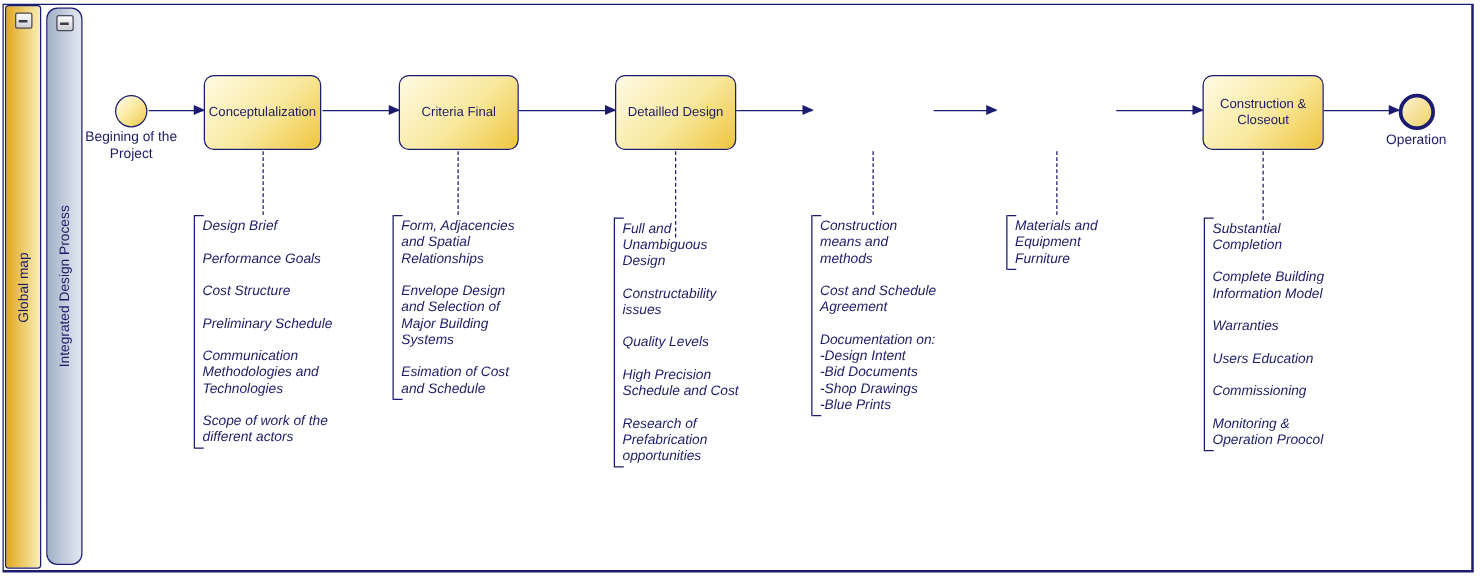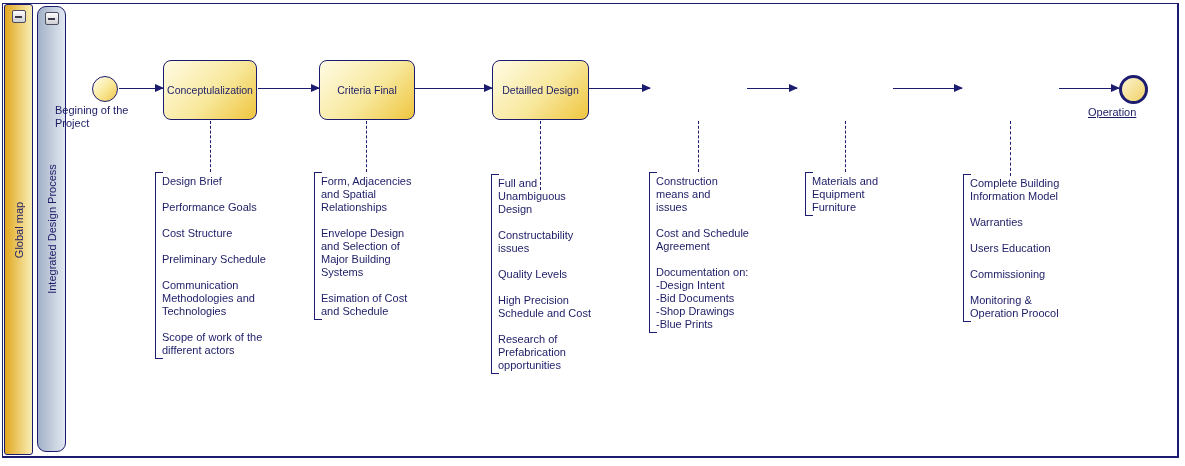--- a/index.html
+++ b/index.html
@@ -28,42 +28,42 @@
       display:flex;align-items:center;justify-content:center;cursor:pointer;}
   .minus{display:block;width:7px;height:2px;background:#3a3a4a;}
 
   
   .event-start{position:absolute;left:92px;top:76px;width:26px;height:26px;border-radius:50%;
       border:1.6px solid var(--border-navy);box-sizing:border-box;
       background:linear-gradient(135deg,#fffef2 0%,#f9e795 55%,#eec44c 100%);}
   .event-end{position:absolute;left:1119px;top:75px;width:29px;height:29px;border-radius:50%;
       border:3.5px solid var(--border-navy);box-sizing:border-box;
       background:linear-gradient(135deg,#fcf3cf 0%,#f0d167 100%);}
-  .node-label{position:absolute;font-size:11px;line-height:13px;text-align:left;white-space:pre-line;}
+  .node-label{position:absolute;font-size:11px;line-height:13px;text-align:center;white-space:pre-line;}
   .start-label{left:55px;top:104px;width:100px;}
-  .end-label{left:1088px;top:106px;width:90px;text-decoration:underline;}
+  .end-label{left:1088px;top:106px;width:90px;}
 
   
   .task{position:absolute;top:60px;height:60px;border:1.5px solid var(--border-navy);
       border-radius:8px;box-sizing:border-box;
       background:linear-gradient(135deg,var(--task-fill-light,#fffbe4) 0%,#f8e89c 55%,var(--task-fill-dark,#eec53e) 100%);
       display:flex;align-items:center;justify-content:center;cursor:pointer;}
   .task span{font-size:10.5px;line-height:13px;text-align:center;white-space:pre;color:var(--text-navy);}
 
   
   .arrow{position:absolute;top:88px;height:0;border-top:1.6px solid var(--border-navy);}
   .arrow::after{content:"";position:absolute;right:-1px;top:-5.5px;width:0;height:0;
       border-left:9px solid var(--border-navy);border-top:4.5px solid transparent;border-bottom:4.5px solid transparent;}
 
   
   .dash{position:absolute;width:0;border-left:1px dashed var(--border-navy);}
 
   
   .notes{position:absolute;box-sizing:border-box;padding:3px 0 2px 6px;
-      border-left:1px solid var(--border-navy);}
+      border-left:1px solid var(--border-navy);font-style:italic;}
   .notes::before,.notes::after{content:"";position:absolute;left:0;width:7px;height:0;
       border-top:1px solid var(--border-navy);}
   .notes::before{top:0;}
   .notes::after{bottom:0;}
   .note{margin:0 0 13px 0;font-size:11px;line-height:13px;white-space:pre;color:var(--text-navy);}
   .note:last-child{margin-bottom:0;}
 </style>
 </head>
 <body>
 
@@ -91,20 +91,24 @@
   <div class="node-label end-label">Operation</div>
 
   <div class="task" style="left:163px;width:94px">
     <span>Conceptulalization</span>
   </div>
   <div class="task" style="left:319px;width:96px">
     <span>Criteria Final</span>
   </div>
   <div class="task" style="left:492px;width:97px">
     <span>Detailled Design</span>
+  </div>
+  <div class="task" style="left:962px;width:97px">
+    <span>Construction &amp;
+Closeout</span>
   </div>
 
   <div class="arrow" style="left:119px;width:44px"></div>
   <div class="arrow" style="left:258px;width:61px"></div>
   <div class="arrow" style="left:415px;width:77px"></div>
   <div class="arrow" style="left:589px;width:61px"></div>
   <div class="arrow" style="left:747px;width:50px"></div>
   <div class="arrow" style="left:893px;width:69px"></div>
   <div class="arrow" style="left:1059px;width:60px"></div>
 
@@ -149,37 +153,39 @@
     <p class="note">High Precision
 Schedule and Cost</p>
     <p class="note">Research of
 Prefabrication
 opportunities</p>
   </div>
 
   <div class="notes" style="left:649px;top:172px;width:102px">
     <p class="note">Construction
 means and
-issues</p>
+methods</p>
     <p class="note">Cost and Schedule
 Agreement</p>
     <p class="note">Documentation on:
 -Design Intent
 -Bid Documents
 -Shop Drawings
 -Blue Prints</p>
   </div>
 
   <div class="notes" style="left:805px;top:172px;width:88px">
     <p class="note">Materials and
 Equipment
 Furniture</p>
   </div>
 
   <div class="notes" style="left:963px;top:174px;width:106px">
+    <p class="note">Substantial
+Completion</p>
     <p class="note">Complete Building
 Information Model</p>
     <p class="note">Warranties</p>
     <p class="note">Users Education</p>
     <p class="note">Commissioning</p>
     <p class="note">Monitoring &amp;
 Operation Proocol</p>
   </div>
 </div>
 

